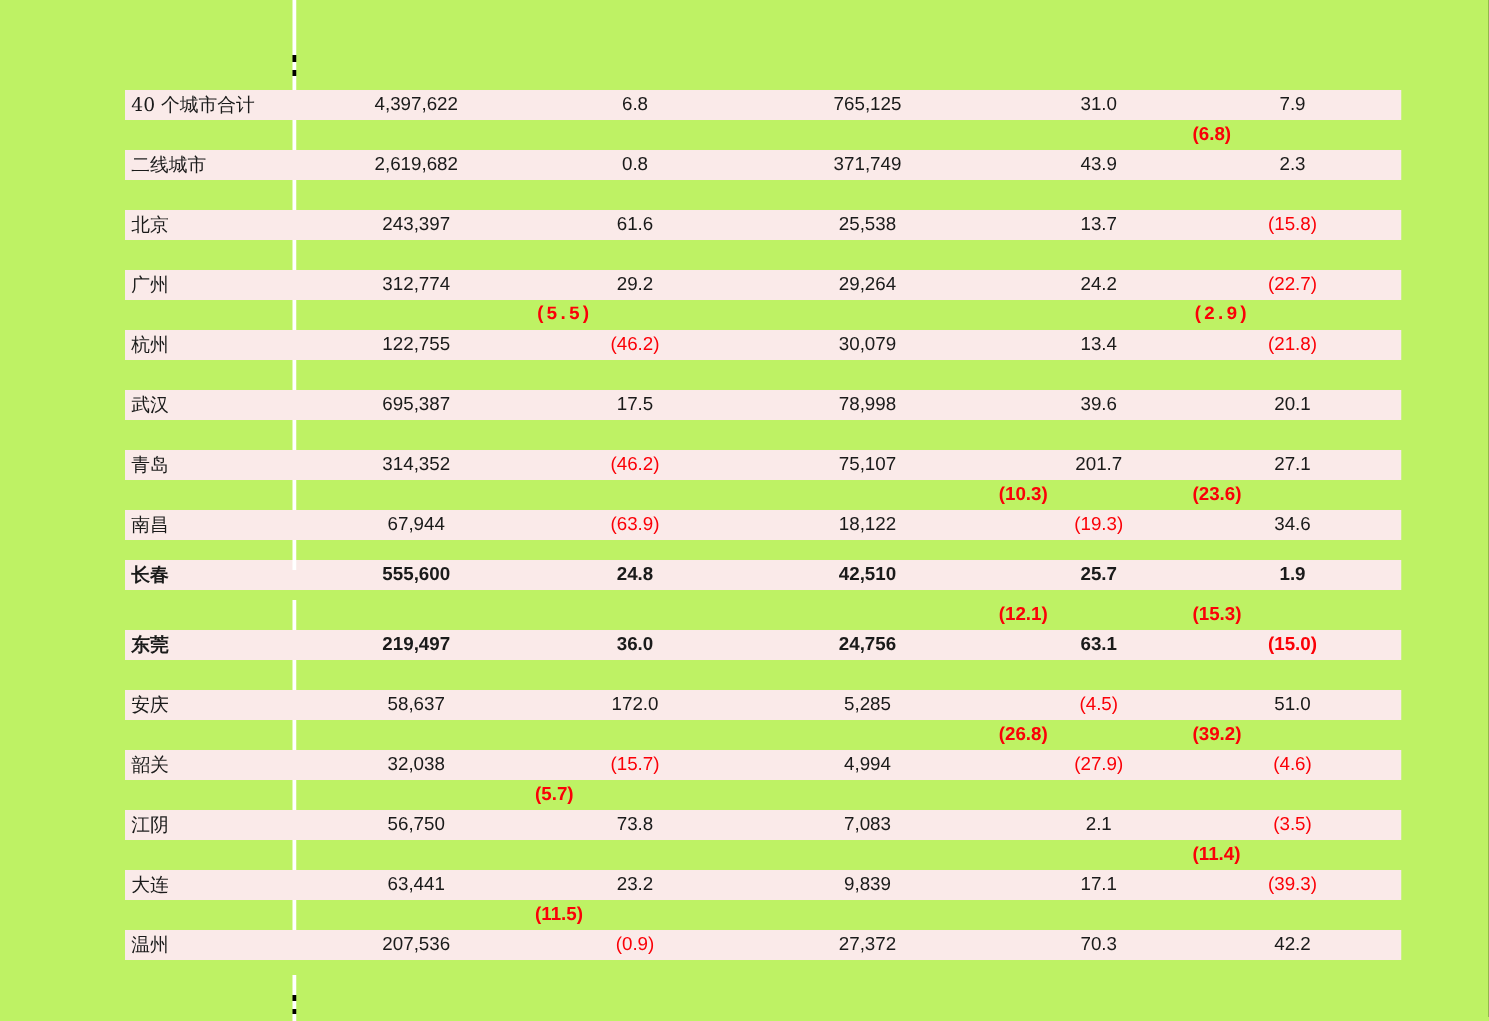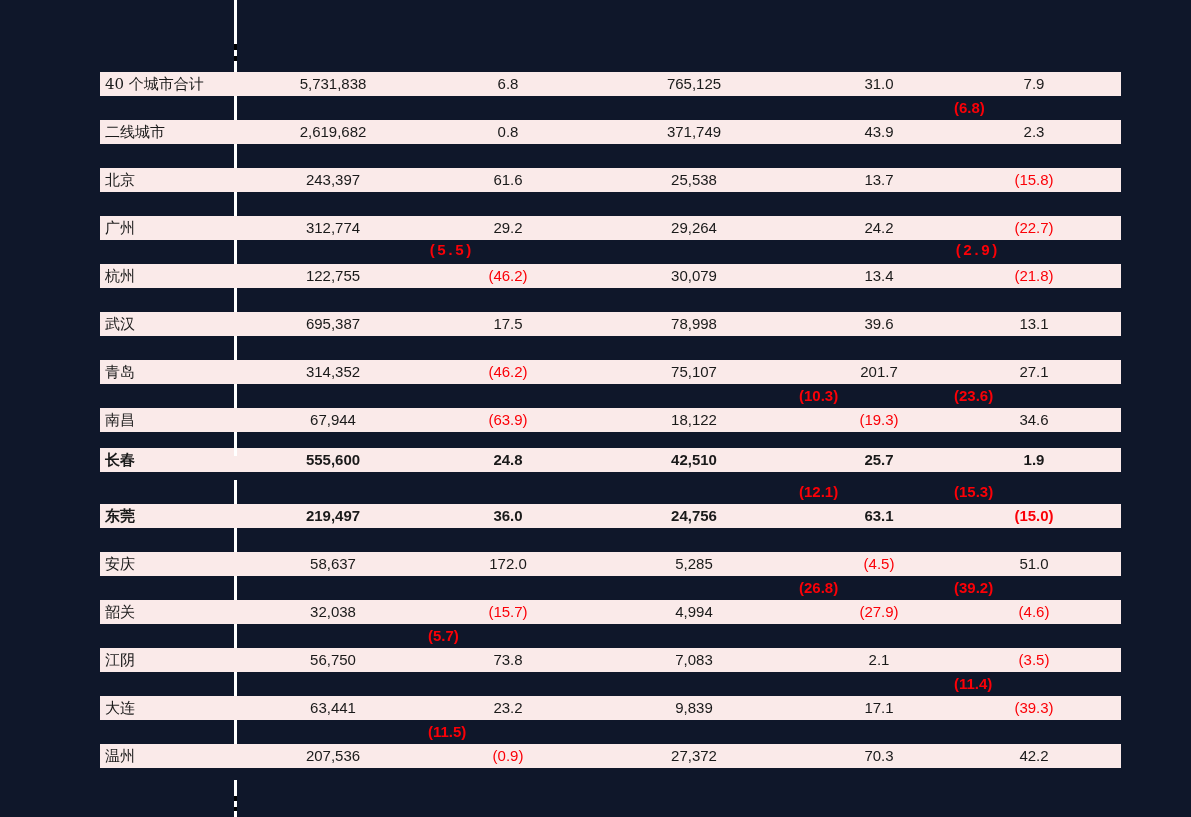--- a/index.html
+++ b/index.html
@@ -15,21 +15,21 @@
     overflow: hidden;
     font-family: "Liberation Sans", "DejaVu Sans", sans-serif;
   }
 
   #table-root {
     position: absolute;
     left: 0;
     top: 0;
     width: 1191px;
     height: 817px;
-    background: #0f172a;
+    background: #bef264;
   }
 
   
   .v-divider {
     position: absolute;
     left: 234px;
     top: 0;
     width: 3px;
     height: 817px;
     background: transparent;
@@ -130,21 +130,21 @@
 </style>
 </head>
 <body>
 
 <div id="table-root">
   <div class="v-divider"></div>
   <div class="v-divider-bottom"></div>
   <div id="rows-container">
       <div class="row" style="top: 72px;">
         <div class="cell cell-label">40 个城市合计</div>
-        <div class="cell cell-num c0">5,731,838</div>
+        <div class="cell cell-num c0">4,397,622</div>
         <div class="cell cell-num c1">6.8</div>
         <div class="cell cell-num c2">765,125</div>
         <div class="cell cell-num c3">31.0</div>
         <div class="cell cell-num c4">7.9</div>
       </div>
       <div class="row" style="top: 120px;">
         <div class="cell cell-label">二线城市</div>
         <div class="cell cell-num c0">2,619,682</div>
         <div class="cell cell-num c1">0.8</div>
         <div class="cell cell-num c2">371,749</div>
@@ -174,21 +174,21 @@
         <div class="cell cell-num c2">30,079</div>
         <div class="cell cell-num c3">13.4</div>
         <div class="cell cell-num c4 neg">(21.8)</div>
       </div>
       <div class="row" style="top: 312px;">
         <div class="cell cell-label">武汉</div>
         <div class="cell cell-num c0">695,387</div>
         <div class="cell cell-num c1">17.5</div>
         <div class="cell cell-num c2">78,998</div>
         <div class="cell cell-num c3">39.6</div>
-        <div class="cell cell-num c4">13.1</div>
+        <div class="cell cell-num c4">20.1</div>
       </div>
       <div class="row" style="top: 360px;">
         <div class="cell cell-label">青岛</div>
         <div class="cell cell-num c0">314,352</div>
         <div class="cell cell-num c1 neg">(46.2)</div>
         <div class="cell cell-num c2">75,107</div>
         <div class="cell cell-num c3">201.7</div>
         <div class="cell cell-num c4">27.1</div>
       </div>
       <div class="row" style="top: 408px;">

